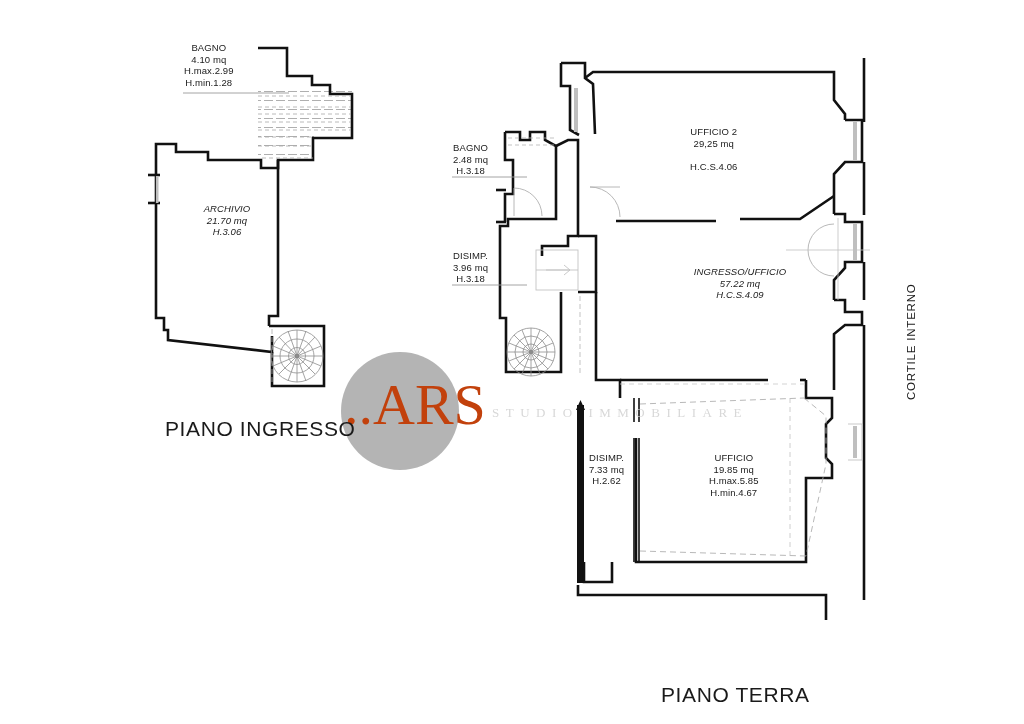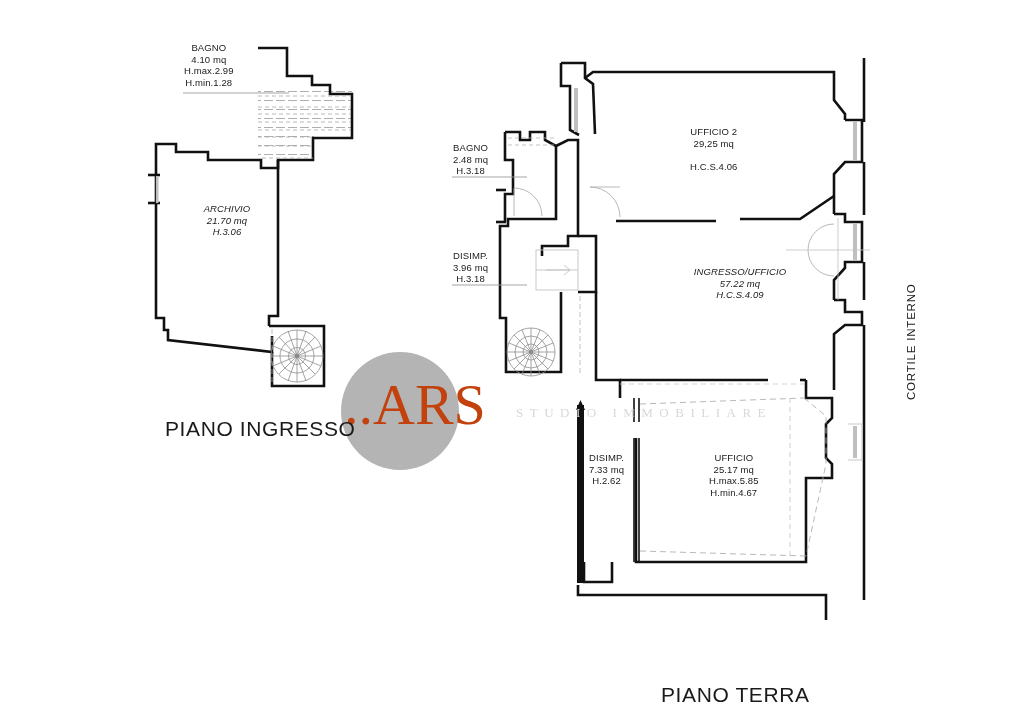--- a/index.html
+++ b/index.html
@@ -96,21 +96,20 @@
   }
   .wm-sub {
     position: absolute;
     left: 492px;
     top: 405px;
     font-family: "Liberation Serif", serif;
     font-size: 13px;
     color: #d8d8d8;
     letter-spacing: 6.5px;
     white-space: nowrap;
-    margin-left: 24px;
   }
 </style>
 </head>
 <body>
 
 <div id="plan-root">
 
   <svg class="plan-svg" viewBox="0 0 1024 724">
     <defs>
       <pattern id="bathhatch" width="12" height="9" patternUnits="userSpaceOnUse">
@@ -339,21 +338,21 @@
 
   <div class="room-label center" style="left:650px; top:266px; width:180px;">INGRESSO/UFFICIO
 57.22 mq
 H.C.S.4.09</div>
 
   <div class="room-label left" style="left:589px; top:452px;">DISIMP.
 7.33 mq
 H.2.62</div>
 
   <div class="room-label left" style="left:709px; top:452px;">UFFICIO
-25.17 mq
+19.85 mq
 H.max.5.85
 H.min.4.67</div>
 
   <div class="vert-label" style="left:905px; top:400px;">CORTILE INTERNO</div>
 
   <div class="floor-title" style="left:165px; top:417px;">PIANO INGRESSO</div>
 
   <div class="floor-title" style="left:661px; top:651px;margin-top:32px;">PIANO TERRA</div>
 
 </div>

